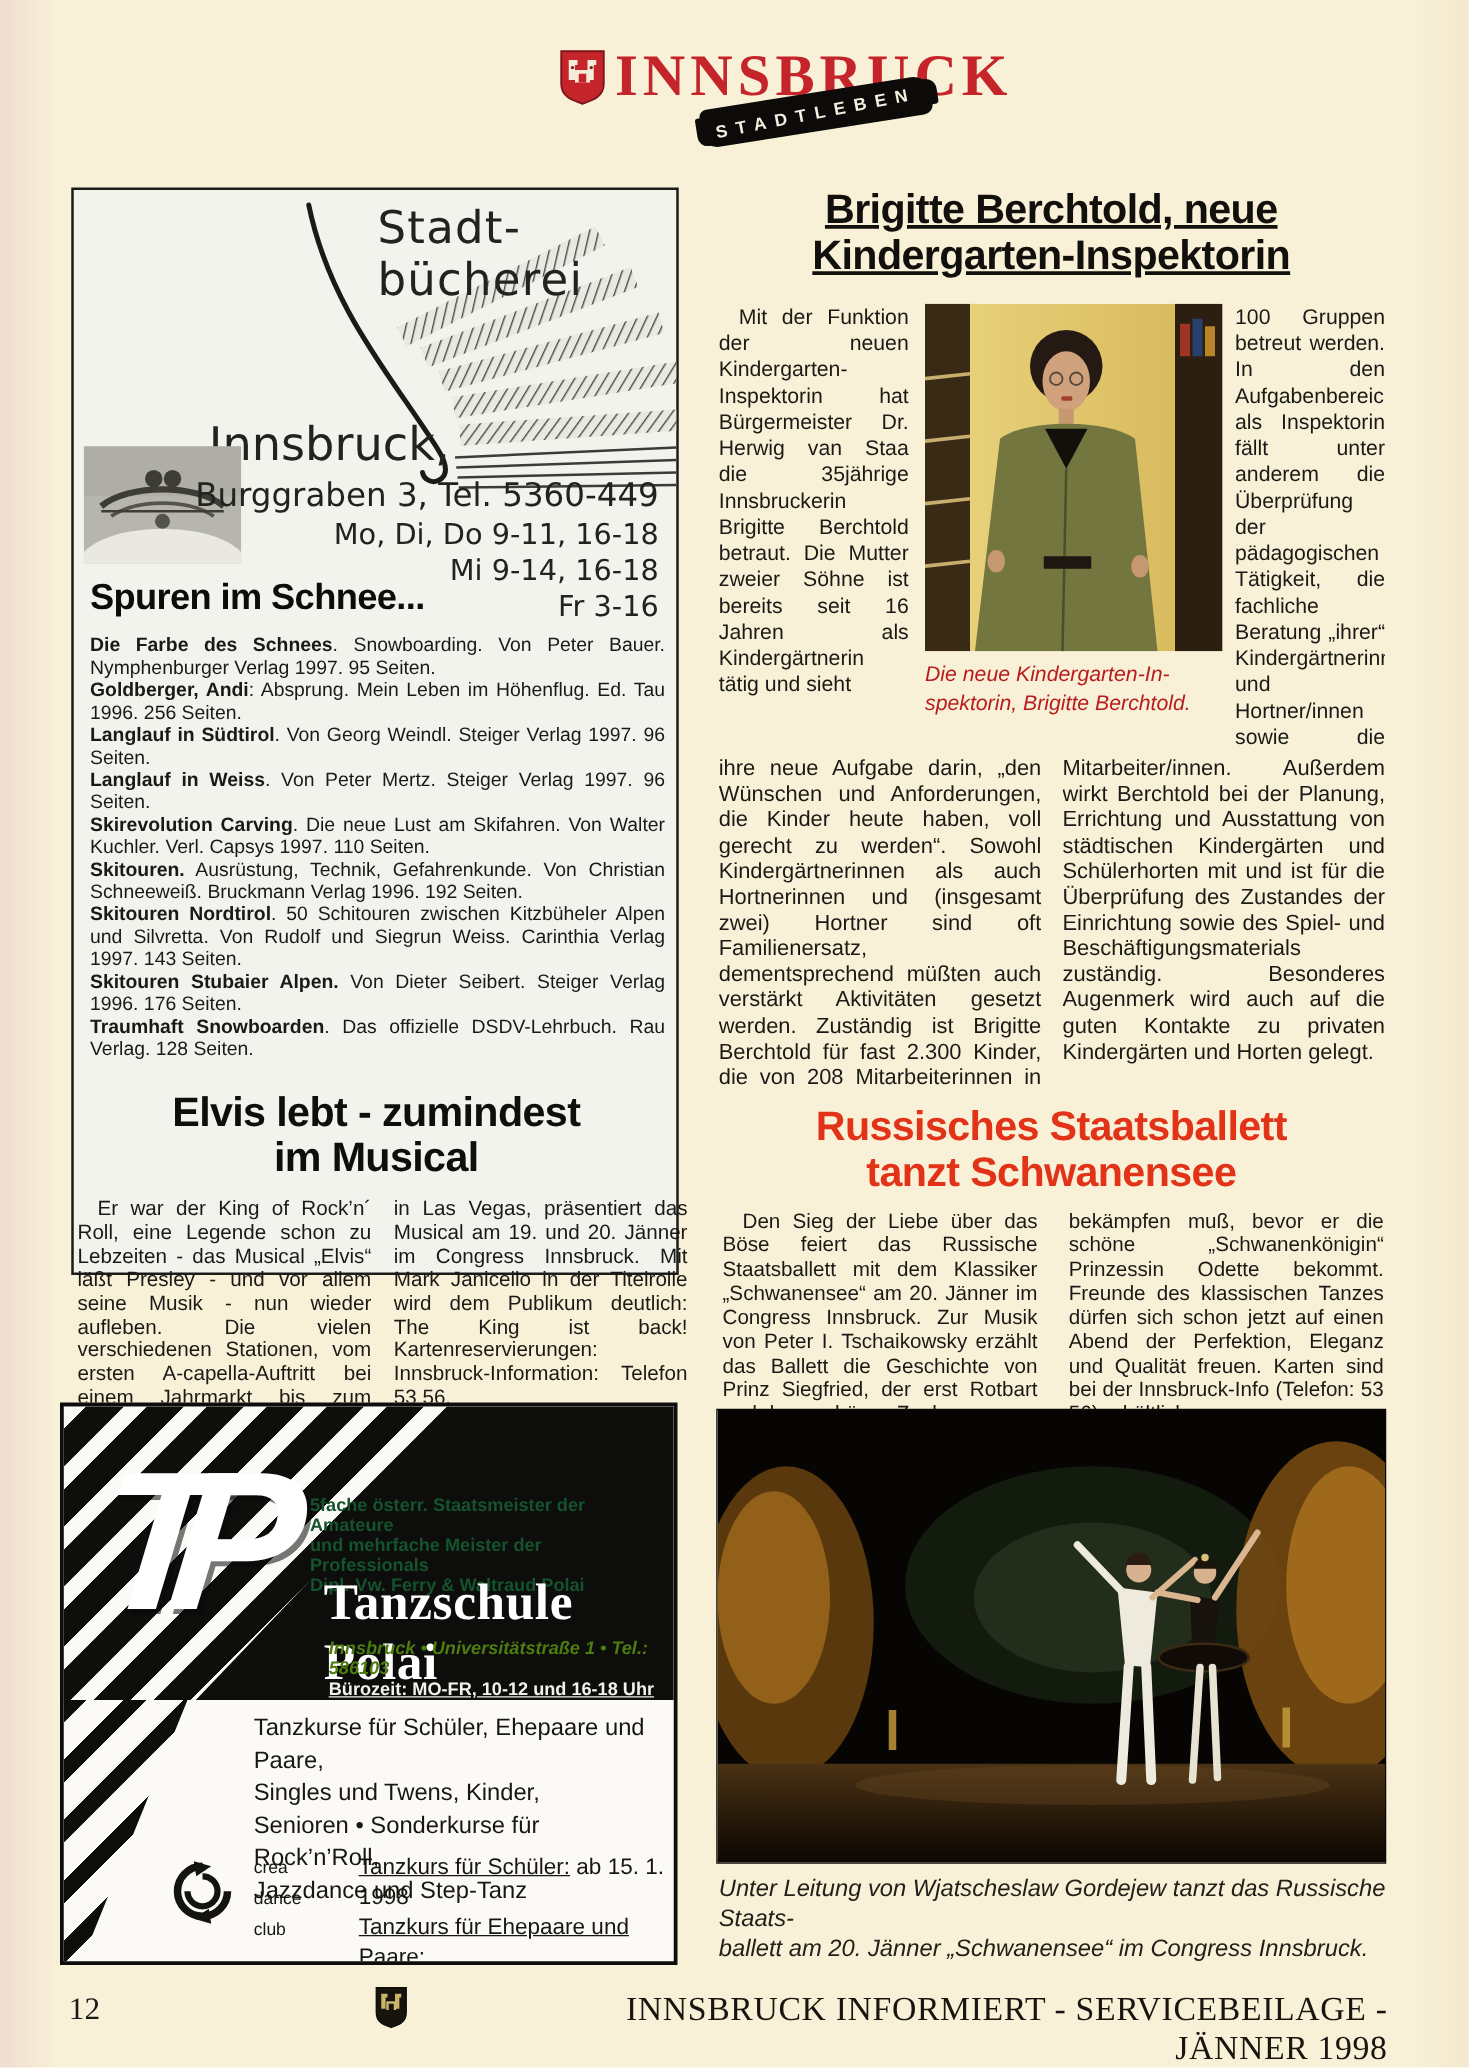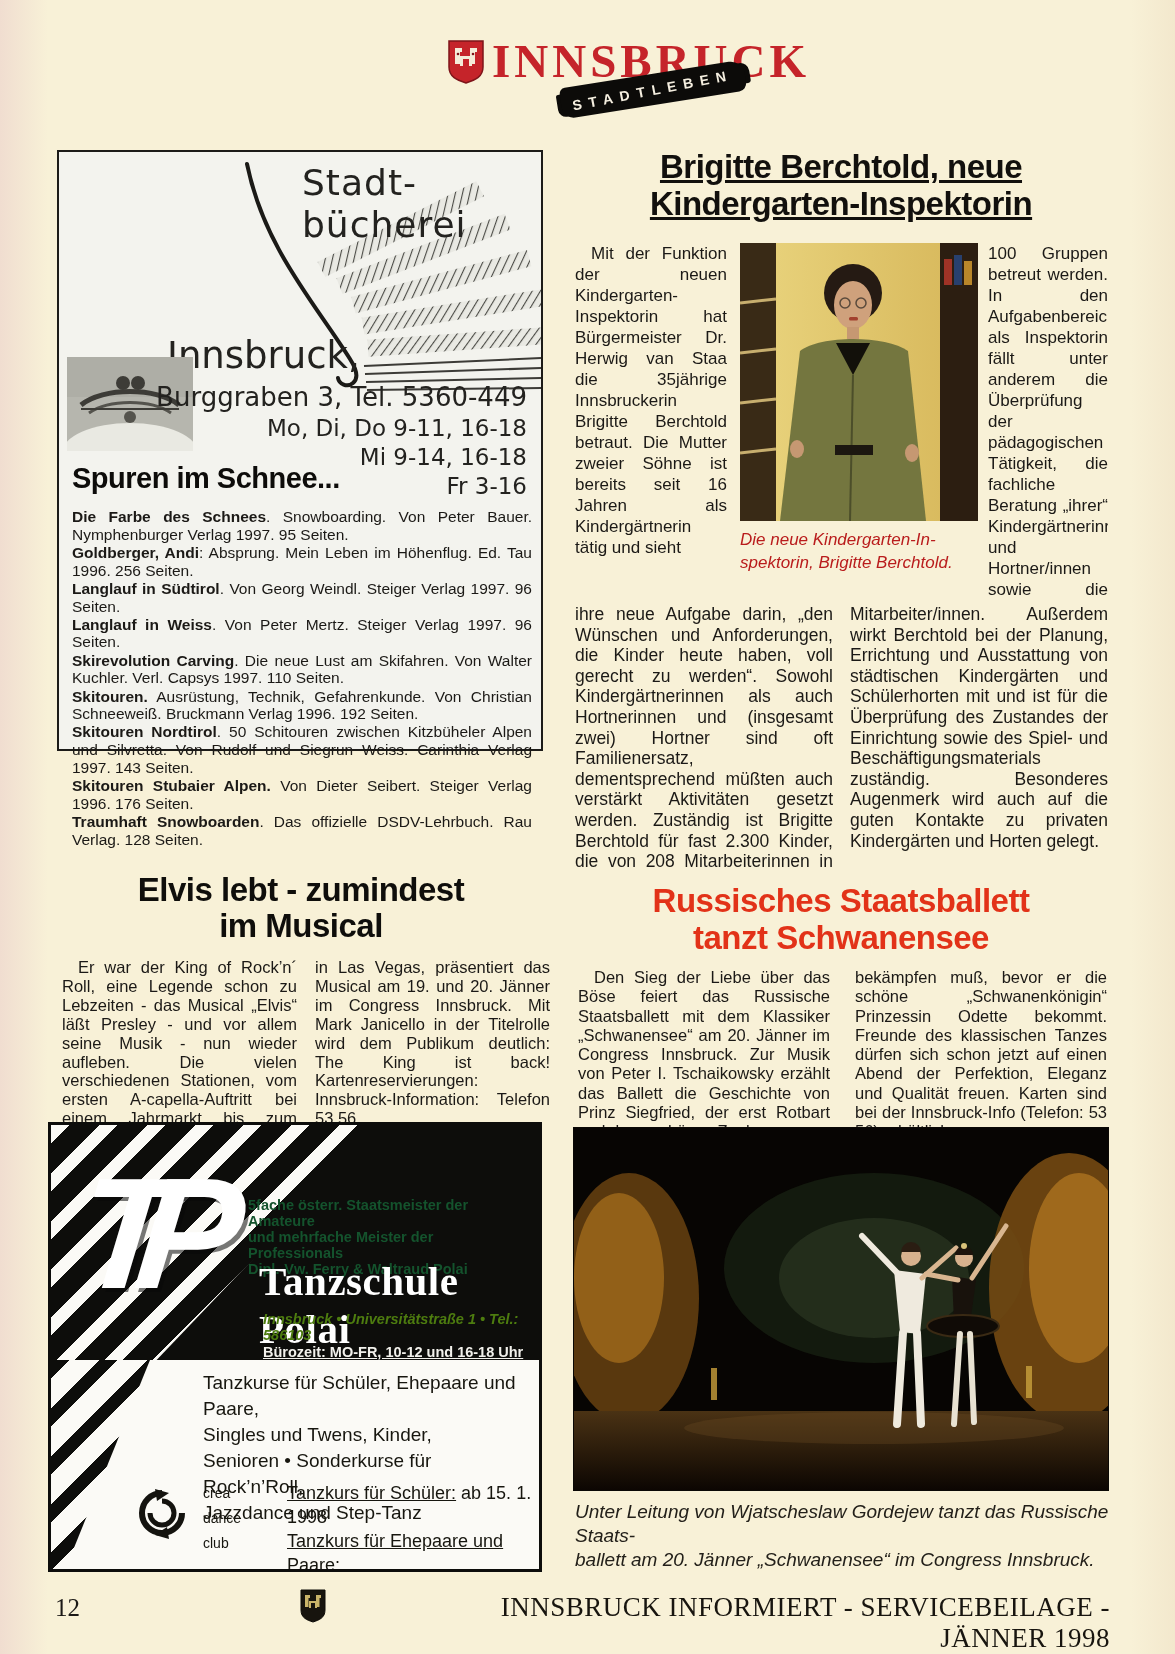--- a/index.html
+++ b/index.html
@@ -14,21 +14,21 @@
   
   #hdr-title{left:492px;top:34px;font-family:"Liberation Serif","DejaVu Serif",serif;
     font-weight:bold;font-size:47px;letter-spacing:4px;color:#c5242a;}
   #hdr-crest{left:448px;top:40px;}
   #hdr-band{left:560px;top:74px;width:186px;height:31px;background:#0c0b09;transform:rotate(-9deg);
     border-radius:6px 14px 8px 12px;display:flex;align-items:center;justify-content:center;
     box-shadow:-8px 2px 0 -4px #0c0b09, 10px -2px 0 -5px #0c0b09;}
   #hdr-band span{color:#f5efe0;font-size:14px;font-weight:bold;letter-spacing:7px;transform:rotate(-2deg);}
 
   
-  #libbox{left:57px;top:150px;width:486px;height:601px;background:#f3f3ee;
+  #libbox{left:57px;top:150px;width:486px;height:870px;background:#f3f3ee;
     border:2px solid #1c1b18;box-sizing:border-box;}
   #lib-svg{position:absolute;left:0;top:0;}
   .lib-logo{font-family:"DejaVu Sans",sans-serif;color:#23221f;}
   #lib-stadt{left:243px;top:10px;font-size:36px;letter-spacing:1px;}
   #lib-buecherei{left:243px;top:52px;font-size:36px;letter-spacing:1px;}
   #lib-city{left:108px;top:182px;font-size:37px;}
   #lib-addr{right:14px;top:230px;text-align:right;font-size:26px;line-height:30px;}
   #lib-hours{right:14px;top:262px;text-align:right;font-size:23px;line-height:29px;}
   #lib-angel{left:8px;top:205px;}
   #lib-head{left:13px;top:310px;font-size:29px;font-weight:800;letter-spacing:-0.5px;color:#0d0c0a;}

